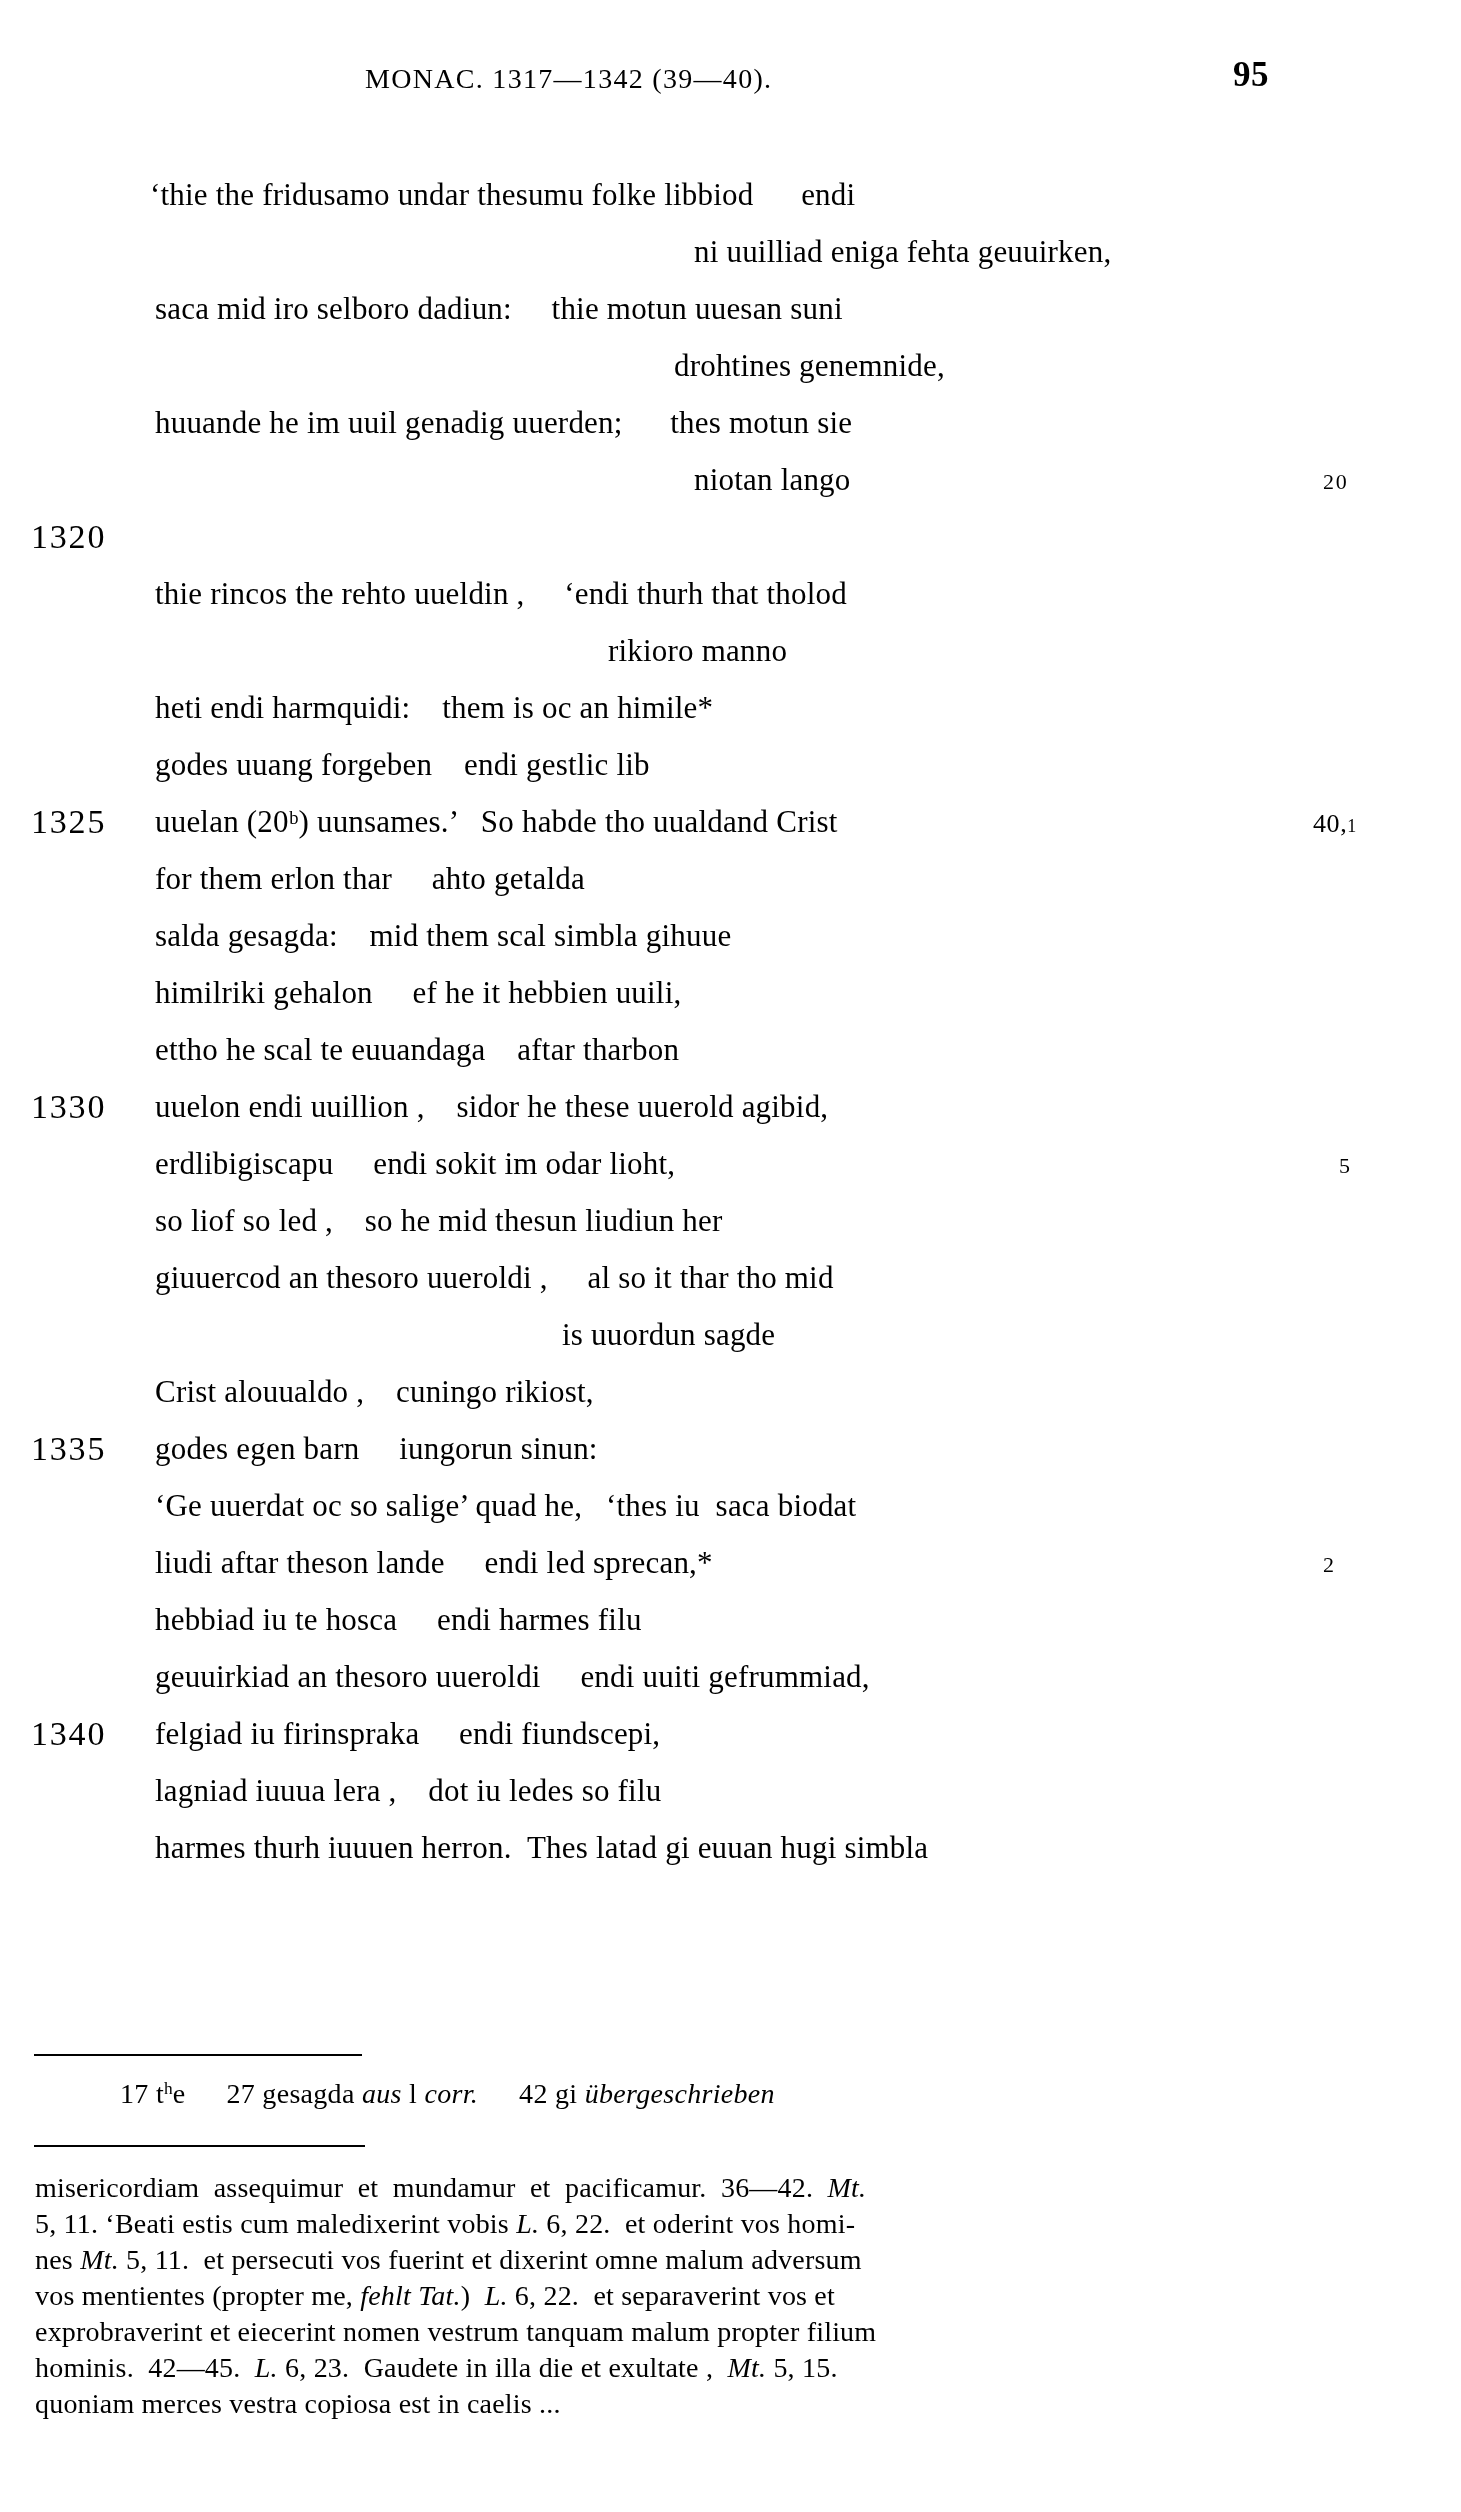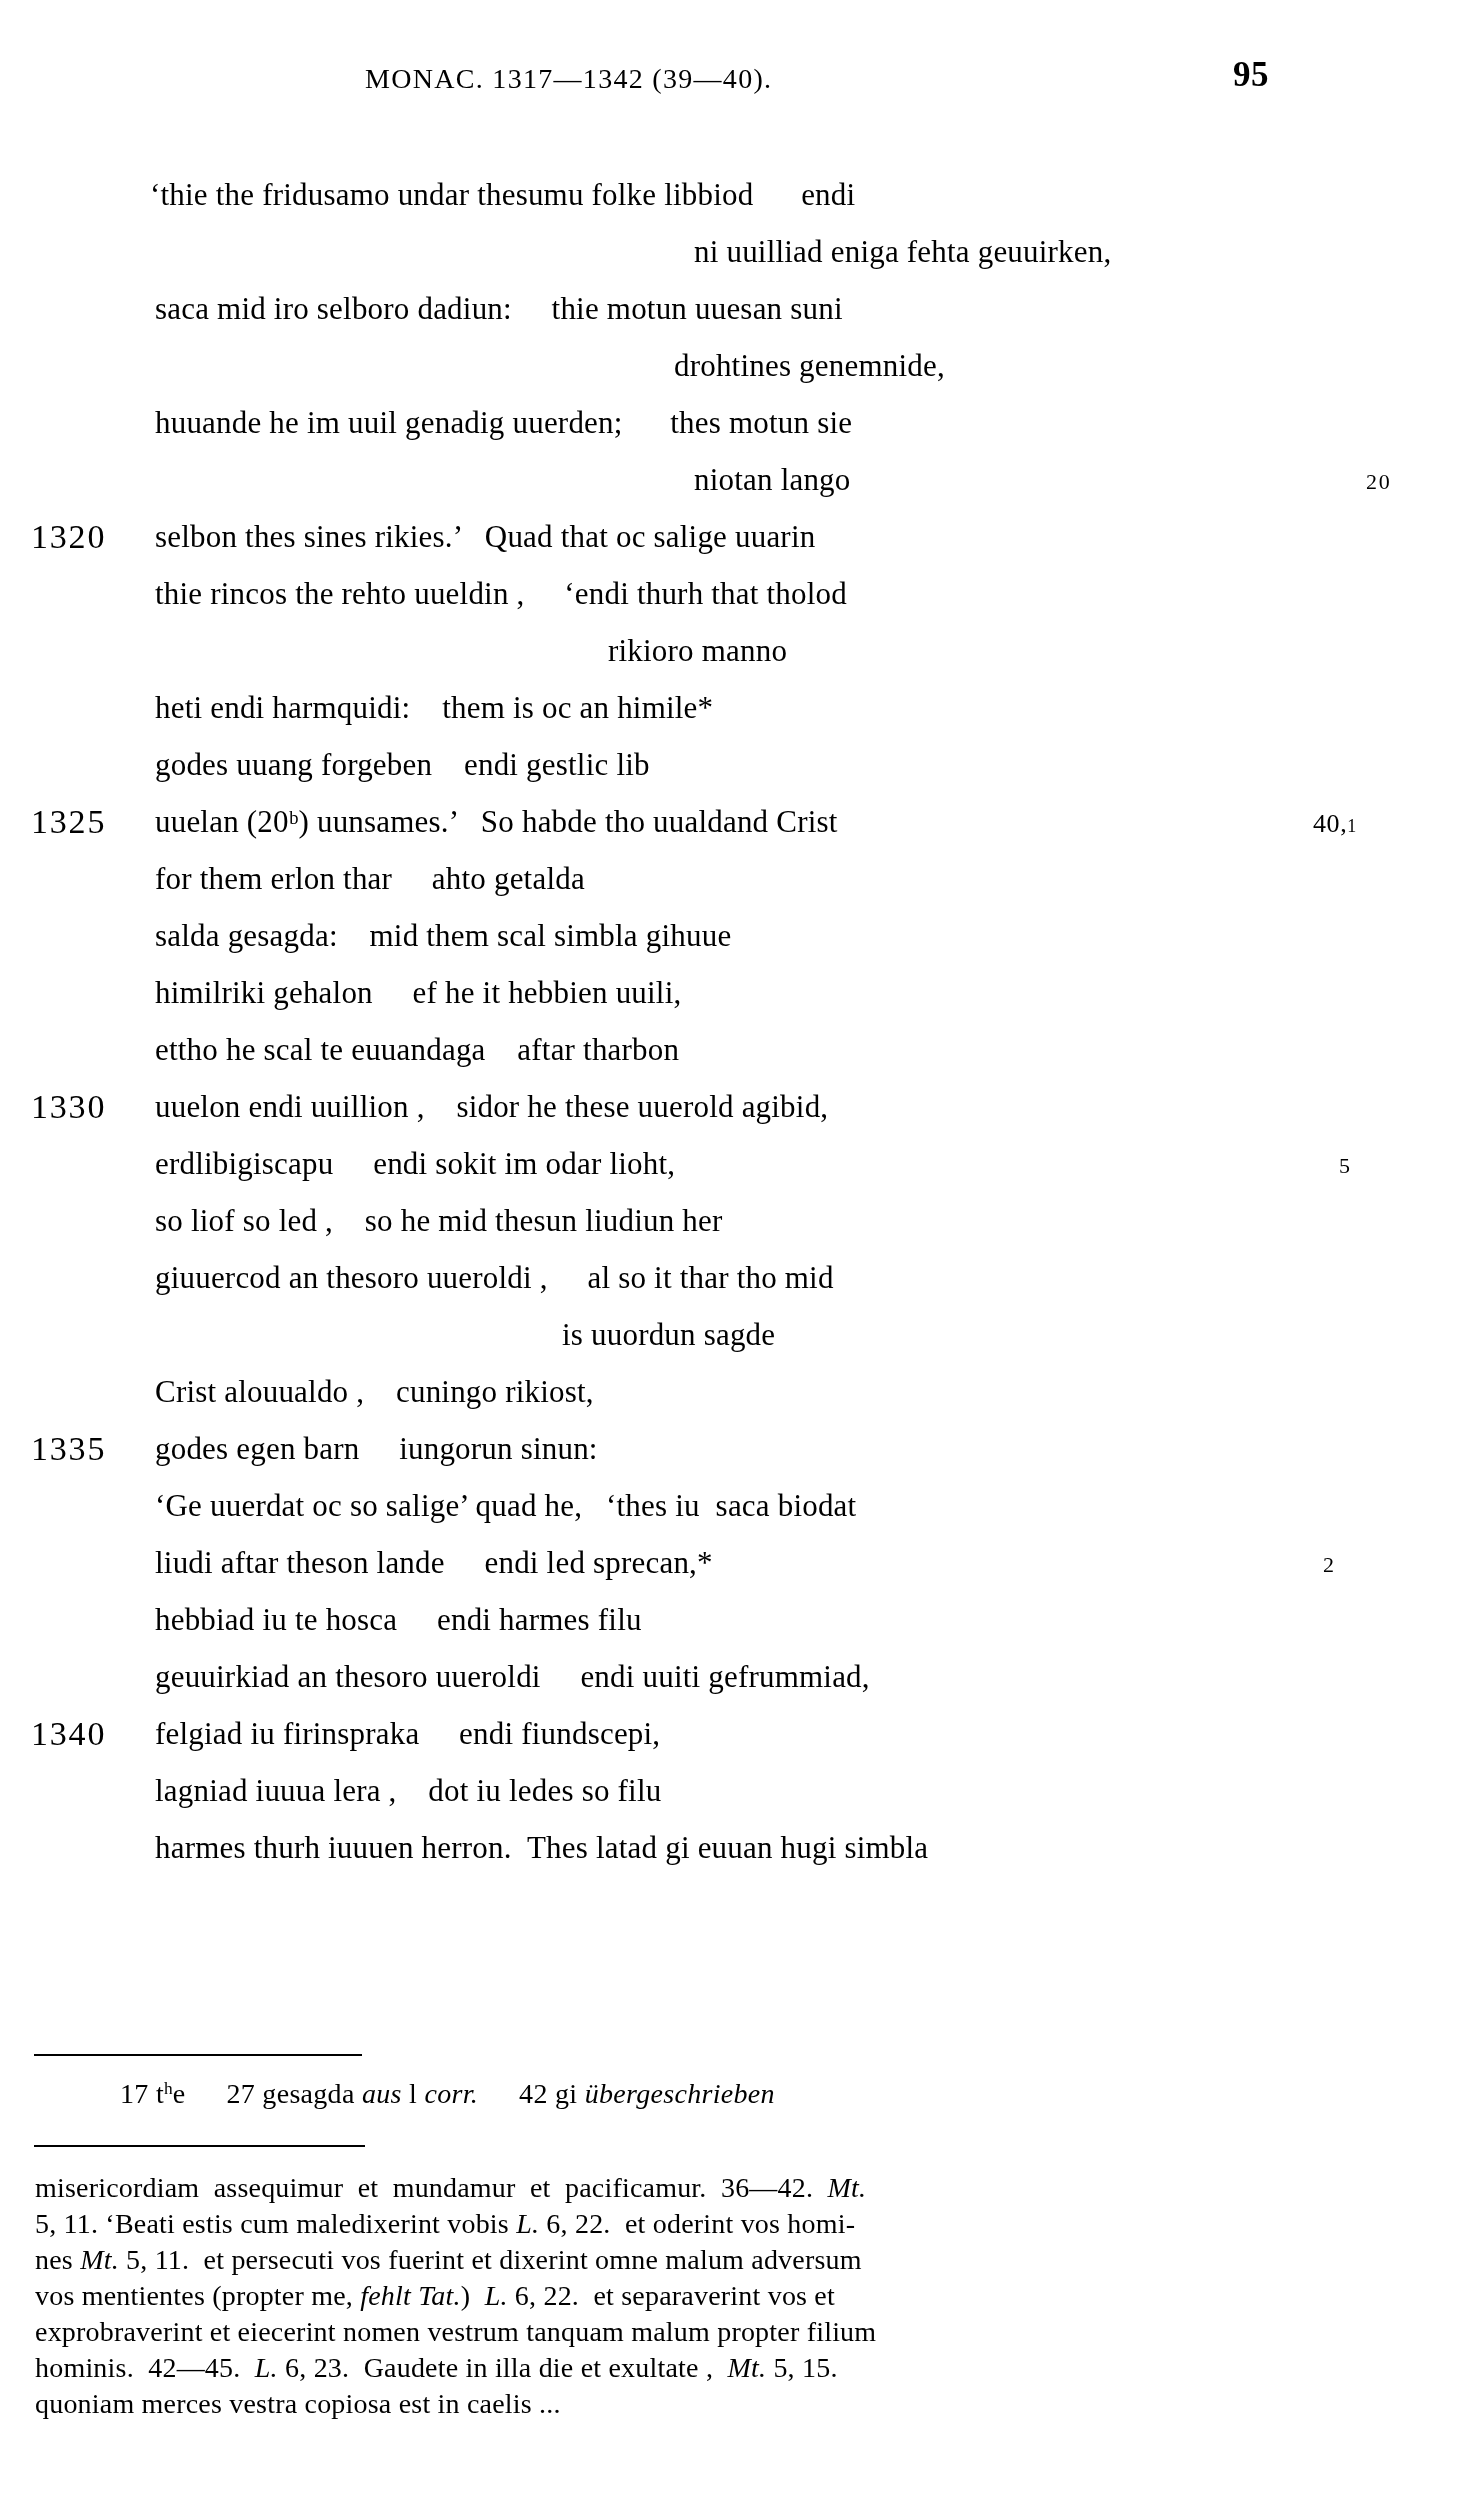--- a/index.html
+++ b/index.html
@@ -83,21 +83,21 @@
   .vtext.ind-half2 { left: 674px; }
   .vtext.ind-half3 { left: 694px; }
   .vtext.ind-half4 { left: 608px; }
 
   .vmarg {
     position: absolute;
     top: 2.3px;
     font-size: 22px;
     letter-spacing: 1.7px;
   }
-  .vmarg.m20  { left: 1323px; margin-left: 43px; }
+  .vmarg.m20  { left: 1323px; }
   .vmarg.m40  { left: 1313px; font-size: 26px; letter-spacing: 0.6px; }
   .vmarg.m5   { left: 1339px; }
   .vmarg.m10  { left: 1323px; }
   .vmarg .small { font-size: 18px; }
 
   sup.raise {
     font-size: 0.62em;
     vertical-align: 0.52em;
     letter-spacing: 0;
   }
@@ -147,21 +147,21 @@
     <span class="runhead-folio">95</span>
   </div>
 
   <div class="verse" id="verse-block">
       <div class="vline"><span class="vtext ind0">‘thie the fridusamo undar thesumu folke libbiod      endi</span></div>
       <div class="vline"><span class="vtext ind-half3">ni uuilliad eniga fehta geuuirken,</span></div>
       <div class="vline"><span class="vtext ind1">saca mid iro selboro dadiun:     thie motun uuesan suni</span></div>
       <div class="vline"><span class="vtext ind-half2">drohtines genemnide,</span></div>
       <div class="vline"><span class="vtext ind1">huuande he im uuil genadig uuerden;      thes motun sie</span></div>
       <div class="vline"><span class="vtext ind-half3">niotan lango</span><span class="vmarg m20">20</span></div>
-      <div class="vline"><span class="vnum">1320</span><span class="vtext ind1">selbon thes sines rikies.’   Quad that oc salige uuarin</span></div>
+      <div class="vline"><span class="vnum">1320</span></div>
       <div class="vline"><span class="vtext ind1">thie rincos the rehto uueldin ,     ‘endi thurh that tholod</span></div>
       <div class="vline"><span class="vtext ind-half4">rikioro manno</span></div>
       <div class="vline"><span class="vtext ind1">heti endi harmquidi:    them is oc an himile*</span></div>
       <div class="vline"><span class="vtext ind1">godes uuang forgeben    endi gestlic lib</span></div>
       <div class="vline"><span class="vnum">1325</span><span class="vtext ind1">uuelan (20ᵇ) uunsames.’   So habde tho uualdand Crist</span><span class="vmarg m40"><span>40,</span><span class="small">1</span></span></div>
       <div class="vline"><span class="vtext ind1">for them erlon thar     ahto getalda</span></div>
       <div class="vline"><span class="vtext ind1">salda gesagda:    mid them scal simbla gihuue</span></div>
       <div class="vline"><span class="vtext ind1">himilriki gehalon     ef he it hebbien uuili,</span></div>
       <div class="vline"><span class="vtext ind1">ettho he scal te euuandaga    aftar tharbon</span></div>
       <div class="vline"><span class="vnum">1330</span><span class="vtext ind1">uuelon endi uuillion ,    sidor he these uuerold agibid,</span></div>

